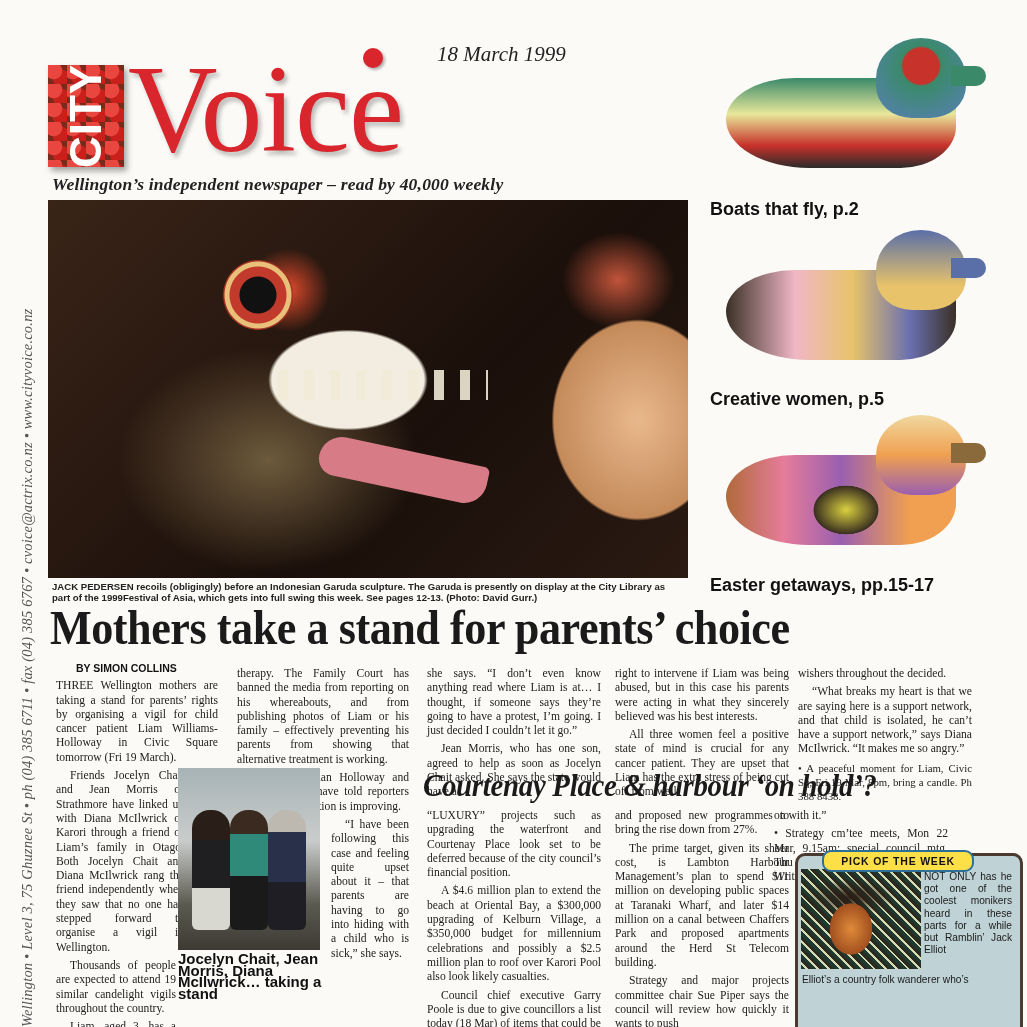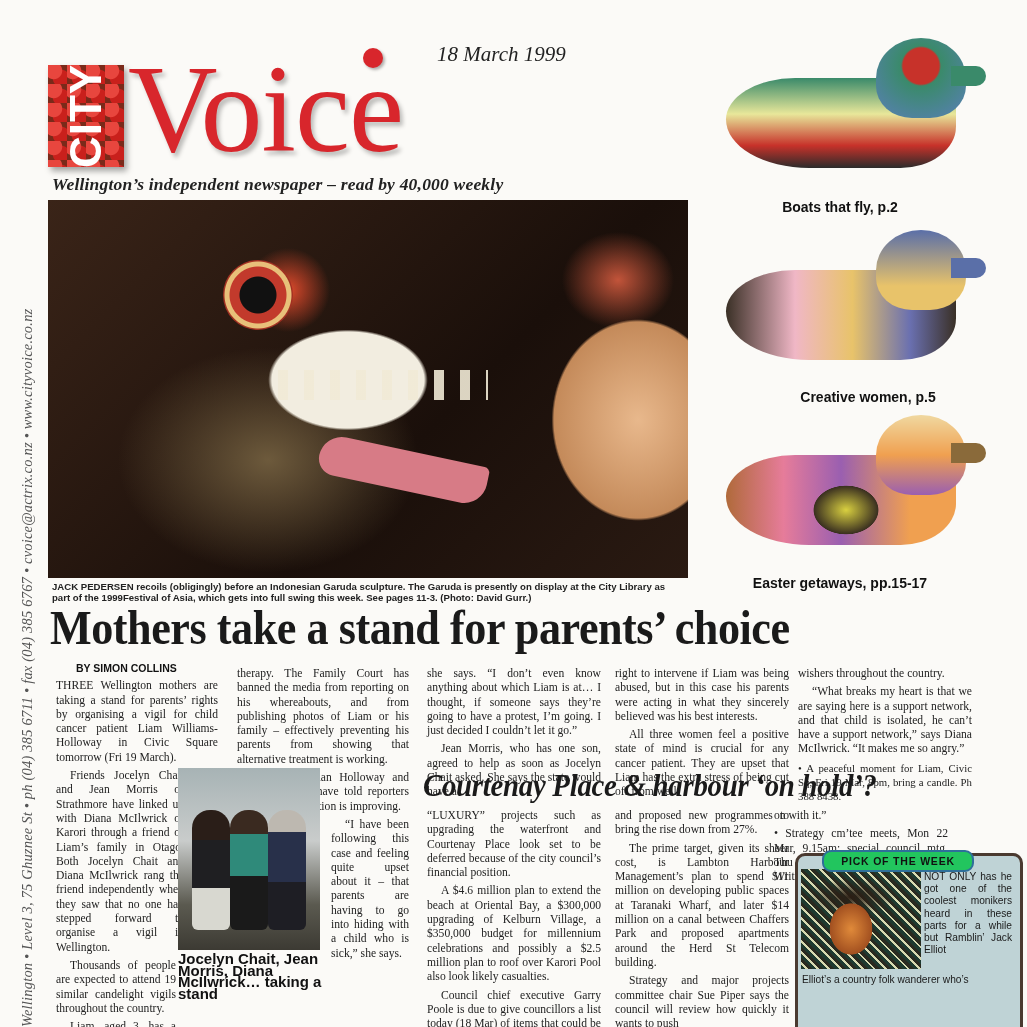--- a/index.html
+++ b/index.html
@@ -25,32 +25,32 @@
       linear-gradient(135deg, #3a2418, #1a0f0a 60%, #2a1a12); overflow:hidden; }
   .hero .tongue { position:absolute; left:270px; top:250px; width:170px; height:40px; background:#d77b86; border-radius:40px 10px 40px 30px; transform:rotate(12deg); }
   .hero .teeth { position:absolute; left:230px; top:170px; width:210px; height:30px; background: repeating-linear-gradient(90deg, #f1ead6 0 10px, transparent 10px 26px); opacity:0.9; }
   .hero .eye { position:absolute; left:175px; top:60px; width:70px; height:70px; border-radius:50%; background: radial-gradient(circle, #111 0 18px, #c23a2c 19px 28px, #e8c07a 29px 33px, #a23022 34px); }
   .caption-photo { left:52px; top:581px; width:620px; font-family:"Liberation Sans", sans-serif; font-size:9.6px; line-height:11px; color:#222; font-weight:bold; }
   .headline { left:50px; top:600px; font-size:48px; font-weight:bold; color:#1a1a1a; letter-spacing:-0.5px; white-space:nowrap; transform:scaleX(0.92); transform-origin:left; }
   .duck { position:absolute; width:250px; height:150px; }
   .duck-body { position:absolute; left:0; top:40px; width:230px; height:90px; border-radius:100px 60px 80px 120px / 60px 40px 60px 70px; }
   .duck-head { position:absolute; left:150px; top:0; width:90px; height:80px; border-radius:50% 50% 40% 40%; }
   .duck-beak { position:absolute; left:225px; top:28px; width:35px; height:20px; border-radius:0 30px 30px 0; }
-  .duck-label { position:absolute; font-family:"Liberation Sans", sans-serif; font-weight:bold; font-size:14px; color:#111; text-align:center; width:260px; }
+  .duck-label { position:absolute; font-family:"Liberation Sans", sans-serif; font-weight:bold; font-size:18px; color:#111; text-align:left; width:260px; }
   .col { position:absolute; font-size:11.6px; line-height:14.3px; text-align:justify; color:#222; }
   .col p { margin:4px; text-indent:14px; }
   .col p.noindent { text-indent:0; }
   .byline { font-family:"Liberation Sans", sans-serif; font-weight:bold; font-size:10.5px; color:#111;padding-left:24px; }
   .sub-headline { left:423px; top:768px; font-style:italic; font-weight:bold; font-size:31px; color:#1a1a1a; white-space:nowrap; transform:scaleX(0.93); transform-origin:left; letter-spacing:-0.3px; }
   .inset-photo { left:178px; top:768px; width:142px; height:182px; background:
       linear-gradient(180deg, #a7b3b5 0%, #c9cccb 40%, #5b5a50 75%, #3c3a33 100%); overflow:hidden; }
   .inset-photo .person { position:absolute; bottom:20px; width:38px; height:120px; border-radius:18px 18px 6px 6px; }
   .inset-caption { left:178px; top:953px; width:150px; font-family:"Liberation Sans", sans-serif; font-weight:bold; font-size:15px; line-height:11.5px; color:#111; }
   .pick-box { left:795px; top:853px; width:222px; height:174px; background:#bfd3d6; border:3px solid #4a3a30; border-radius:10px 10px 0 0; }
-  .pick-tab { left:822px; top:850px; width:148px; height:18px; background:#22c55e; border:2px solid #2e6f9a; border-radius:9px; font-family:"Liberation Sans", sans-serif; font-weight:bold; font-size:10.5px; text-align:center; line-height:18px; color:#111; letter-spacing:0.8px; }
+  .pick-tab { left:822px; top:850px; width:148px; height:18px; background:#fde047; border:2px solid #2e6f9a; border-radius:9px; font-family:"Liberation Sans", sans-serif; font-weight:bold; font-size:10.5px; text-align:center; line-height:18px; color:#111; letter-spacing:0.8px; }
   .pick-photo { left:801px; top:869px; width:120px; height:100px; background:
       radial-gradient(ellipse 30px 36px at 50px 60px, #e08a3a, #a25020 70%, transparent 72%),
       radial-gradient(ellipse 60px 25px at 50px 28px, #2b1e14, transparent 75%),
       repeating-linear-gradient(45deg, #1e3a30 0 3px, #d7d9b0 3px 5px, #2a2a20 5px 8px); }
   .pick-text { font-family:"Liberation Sans", sans-serif; font-size:10.2px; line-height:12.2px; color:#1a1a1a; }
 </style>
 </head>
 <body>
 
 <div class="abs sidebar-strip">
@@ -63,35 +63,35 @@
 </div>
 <div class="abs voice">Voice</div>
 <div class="abs voice-dot"></div>
 <div class="abs tagline">Wellington’s independent newspaper – read by 40,000 weekly</div>
 
 <div class="abs hero">
   <div class="eye"></div>
   <div class="teeth"></div>
   <div class="tongue"></div>
 </div>
-<div class="abs caption-photo">JACK PEDERSEN recoils (obligingly) before an Indonesian Garuda sculpture. The Garuda is presently on display at the City Library as part of the 1999Festival of Asia, which gets into full swing this week. See pages 11-3. (Photo: David Gurr.)</div>
+<div class="abs caption-photo">JACK PEDERSEN recoils (obligingly) before an Indonesian Garuda sculpture. The Garuda is presently on display at the City Library as part of the 1999Festival of Asia, which gets into full swing this week. See pages 12-13. (Photo: David Gurr.)</div>
 
 <div class="duck" style="left:726px; top:38px;">
   <div class="duck-body" style="background:linear-gradient(180deg,#3a8a6a,#e8e79a 40%,#c7322a 75%,#2b2b2b);"></div>
   <div class="duck-head" style="background:radial-gradient(circle at 50% 35%, #c7322a 0 18px, #3a8a6a 20px, #5a7fb8);"></div>
   <div class="duck-beak" style="background:#3a8a6a;"></div>
 </div>
 <div class="duck-label" style="left:710px; top:199px;">Boats that fly, p.2</div>
 
 <div class="duck" style="left:726px; top:230px;">
   <div class="duck-body" style="background:linear-gradient(90deg,#3a3026,#f0b7c6 30%,#e8c36a 55%,#6a70b0 80%,#3a3026);"></div>
   <div class="duck-head" style="background:linear-gradient(180deg,#5a6fa8,#e8c36a 70%);"></div>
   <div class="duck-beak" style="background:#5a6fa8;"></div>
 </div>
-<div class="duck-label" style="left:738px; top:389px;">Creative women, p.5</div>
+<div class="duck-label" style="left:710px; top:389px;">Creative women, p.5</div>
 
 <div class="duck" style="left:726px; top:415px;">
   <div class="duck-body" style="background:radial-gradient(ellipse 40px 30px at 120px 55px,#d9d040,#3a3020 80%,transparent 82%),linear-gradient(90deg,#b06a3a,#e67c9a 25%,#9a5fb0 50%,#f0a050 80%);"></div>
   <div class="duck-head" style="background:linear-gradient(180deg,#f0d8a0,#f0a050 50%,#9a5fb0);"></div>
   <div class="duck-beak" style="background:#8a6a3a;"></div>
 </div>
 <div class="duck-label" style="left:710px; top:575px;">Easter getaways, pp.15-17</div>
 
 <div class="abs headline">Mothers take a stand for parents’ choice</div>
 
@@ -111,31 +111,31 @@
 </div>
 
 <div class="abs inset-photo">
   <div class="person" style="left:14px; background:linear-gradient(180deg,#2a1e18 0 25%,#1f1f22 25% 65%,#d8d8d0 65%);"></div>
   <div class="person" style="left:52px; background:linear-gradient(180deg,#3a2a20 0 20%,#2f8a7a 20% 55%,#1a1a1a 55%);"></div>
   <div class="person" style="left:90px; background:linear-gradient(180deg,#bdb8b0 0 18%,#28304a 18% 60%,#1e1e24 60%);"></div>
 </div>
 <div class="abs inset-caption">Jocelyn Chait, Jean Morris, Diana McIlwrick… taking a stand</div>
 
 <div class="col" style="left:423px; top:663px; width:182px;">
-  <p class="noindent">she says. “I don’t even know anything about which Liam is at… I thought, if someone says they’re going to have a protest, I’m going. I just decided I couldn’t let it go.”</p>
+  <p class="noindent">she says. “I don’t even know anything read where Liam is at… I thought, if someone says they’re going to have a protest, I’m going. I just decided I couldn’t let it go.”</p>
   <p>Jean Morris, who has one son, agreed to help as soon as Jocelyn Chait asked. She says the state would have a</p>
 </div>
 
 <div class="col" style="left:611px; top:663px; width:182px;">
   <p class="noindent">right to intervene if Liam was being abused, but in this case his parents were acting in what they sincerely believed was his best interests.</p>
   <p>All three women feel a positive state of mind is crucial for any cancer patient. They are upset that Liam has the extra stress of being cut off from well-</p>
 </div>
 
 <div class="col" style="left:794px; top:663px; width:182px;">
-  <p class="noindent">wishers throughout the country.</p>
+  <p class="noindent">wishers throughout the decided.</p>
   <p>“What breaks my heart is that we are saying here is a support network, and that child is isolated, he can’t have a support network,” says Diana McIlwrick. “It makes me so angry.”</p>
   <p class="noindent" style="font-size:10.8px;">• A peaceful moment for Liam, Civic Sq, Fri 19 Mar, 8pm, bring a candle. Ph 388 8438.</p>
 </div>
 
 <div class="abs sub-headline">Courtenay Place &amp; harbour ‘on hold’?</div>
 
 <div class="col" style="left:423px; top:805px; width:182px;">
   <p class="noindent">“LUXURY” projects such as upgrading the waterfront and Courtenay Place look set to be deferred because of the city council’s financial position.</p>
   <p>A $4.6 million plan to extend the beach at Oriental Bay, a $300,000 upgrading of Kelburn Village, a $350,000 budget for millennium celebrations and possibly a $2.5 million plan to roof over Karori Pool also look likely casualties.</p>
   <p>Council chief executive Garry Poole is due to give councillors a list today (18 Mar) of items that could be cut to reduce what will otherwise be a 27% rates increase to pay for the new Moa Point sewerage scheme.</p>

